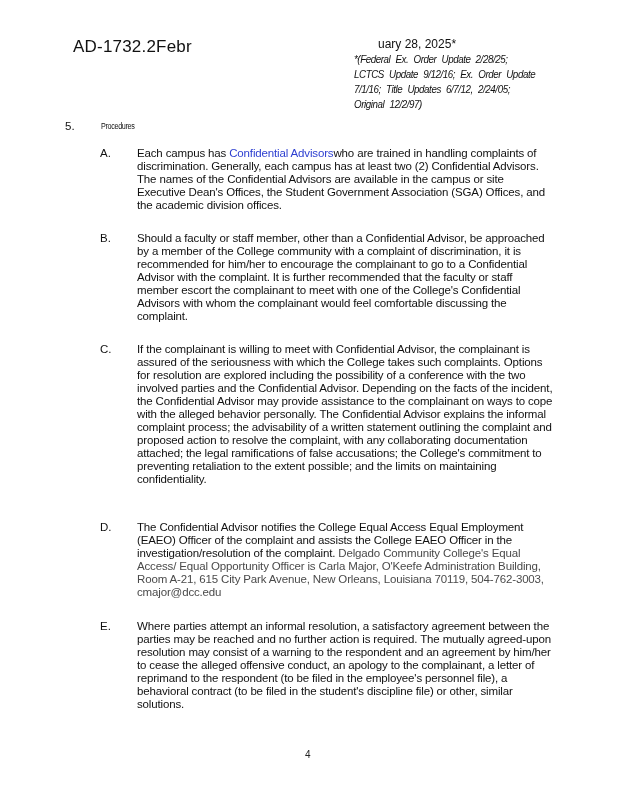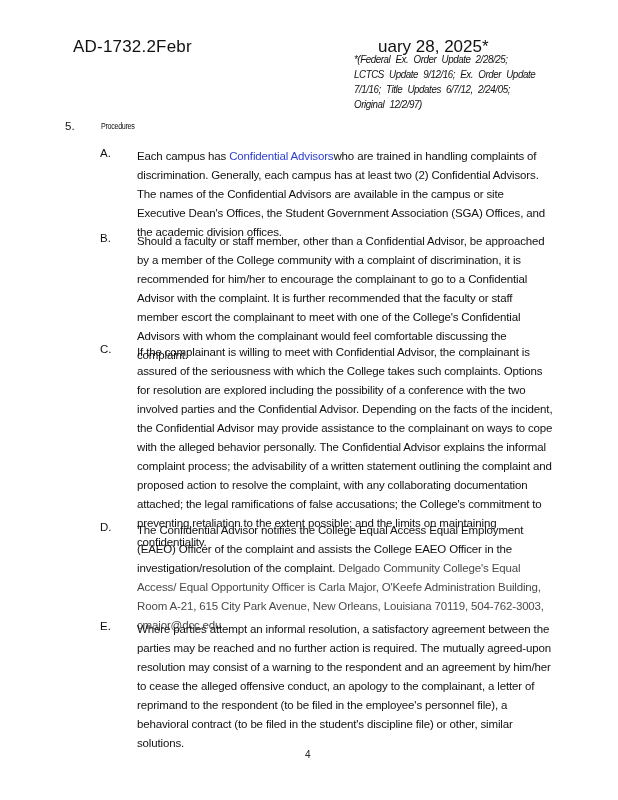--- a/index.html
+++ b/index.html
@@ -1,26 +1,26 @@
 <!DOCTYPE html>
 <html><head>
 <meta charset="utf-8">
 <style>
   html, body { margin: 0; padding: 0; background: #ffffff; }
   body { width: 618px; height: 800px; position: relative; overflow: hidden;
          font-family: "Liberation Sans", sans-serif; color: #111111; }
   .abs { position: absolute; }
   .hdr-left { left: 73px; top: 37px; font-size: 17px; letter-spacing: 0.2px; }
-  .hdr-right { left: 378px; top: 37px; font-size: 17px; }
+  .hdr-right { left: 378px; top: 37px; font-size: 12px; }
   .hdr-note { left: 354px; top: 52px; width: 190px; font-size: 10.2px; font-style: italic;
               line-height: 15px; letter-spacing: -0.45px; word-spacing: 3px; transform: scaleX(0.96); transform-origin: left top; }
   .sec-num { left: 65px; top: 120px; font-size: 11.5px; }
   .sec-title { left: 101px; top: 121px; font-size: 8.5px; letter-spacing: -0.4px; transform: scaleX(0.85); transform-origin: left top; }
   .item-letter { left: 100px; font-size: 11.5px; }
-  .item-text { left: 137px; width: 418px; font-size: 11.5px; line-height: 19px; letter-spacing: -0.15px; }
+  .item-text { left: 137px; width: 418px; font-size: 11.5px; line-height: 13px; letter-spacing: -0.15px; }
   .blue { color: #2d3fd0; }
   .gray { color: #4a4a4a; }
   .page-num { left: 305px; top: 749px; font-size: 10px; color: #222; }
 </style>
 </head>
 <body>
 
 <div class="abs hdr-left">AD-1732.2Febr</div>
 <div class="abs hdr-right">uary 28, 2025*</div>
 <div class="abs hdr-note">*(Federal Ex. Order Update 2/28/25; LCTCS Update 9/12/16; Ex. Order Update 7/1/16; Title Updates 6/7/12, 2/24/05; Original 12/2/97)</div>

